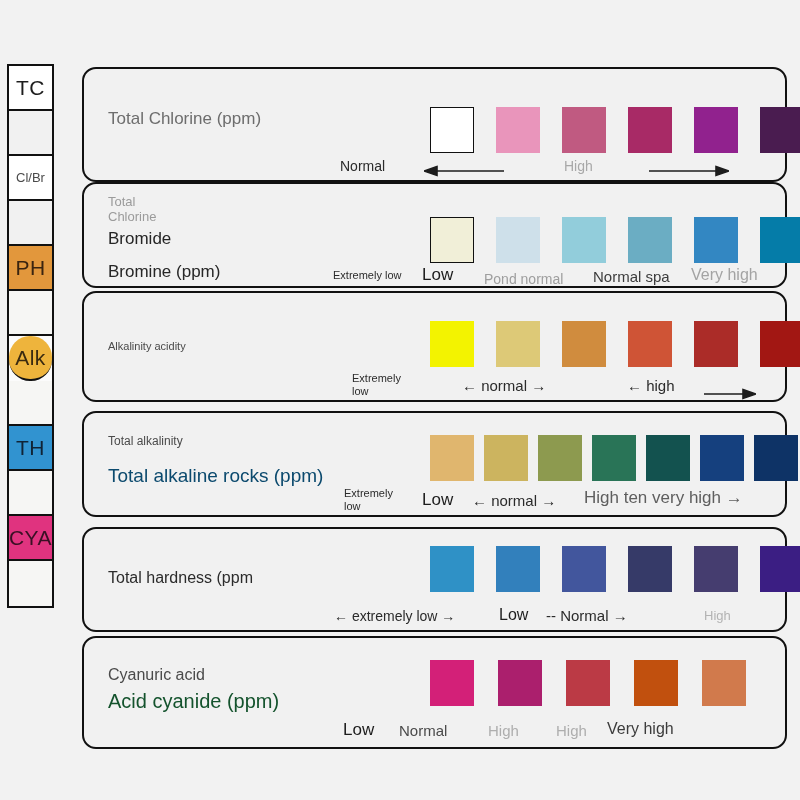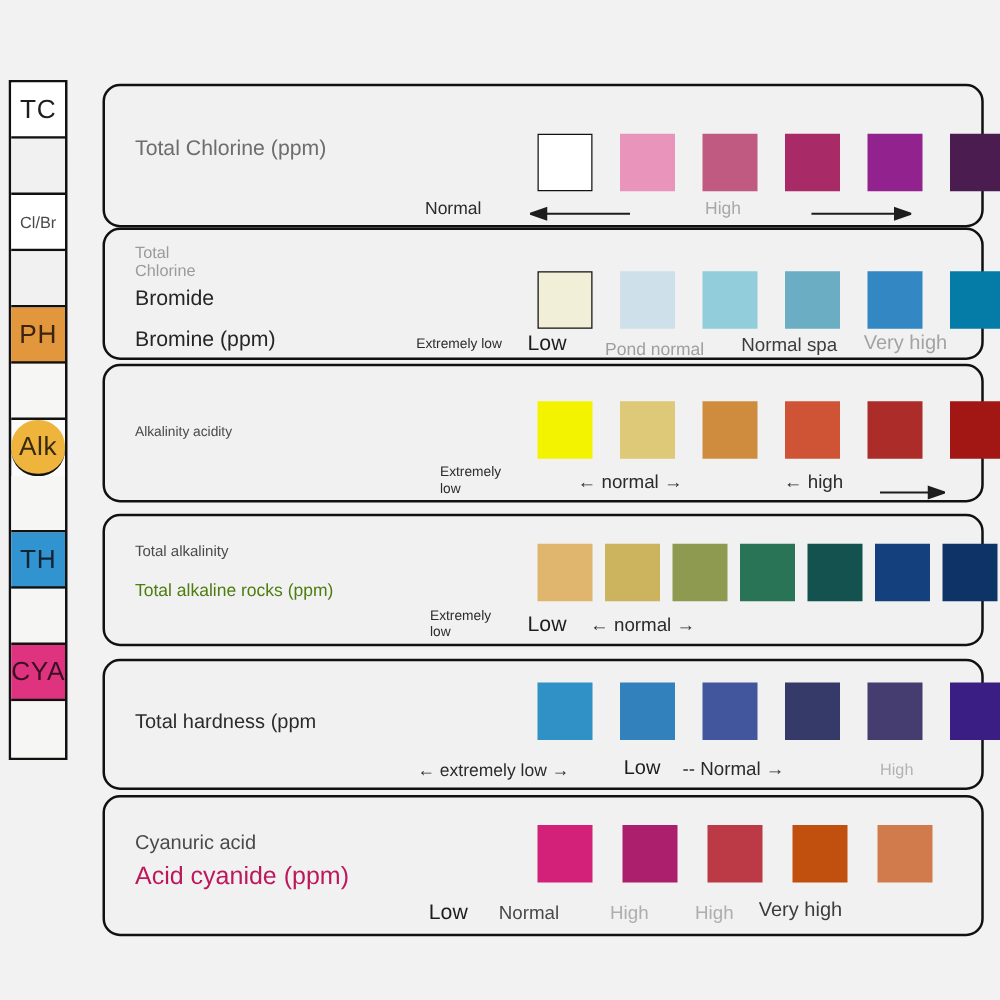--- a/index.html
+++ b/index.html
@@ -206,40 +206,41 @@
         <div class="cap" style="left: 378px; top: 85px; font-size: 15px; color: rgb(43, 43, 43);">← normal →</div>
         <div class="cap" style="left: 543px; top: 85px; font-size: 15px; color: rgb(43, 43, 43);">← high</div>
         <div style="position: absolute; left: 620px; top: 93px;">
           <svg width="52" height="16" viewBox="0 0 52 16" class="arrow-svg">
             <path d="M0,8 L42,8 M39,3.5 L52,8 L39,12.5 Z" stroke="#1d1d1d" stroke-width="1.6" fill="#1d1d1d"></path>
           </svg>
         </div>
       </div>
       <div class="card" style="top: 411px; height: 106px;">
         <div class="card-title" style="left: 24px; top: 22px; font-size: 12px; color: rgb(74, 74, 74);">Total alkalinity</div>
-        <div class="card-title" style="left: 24px; top: 52px; font-size: 14px; color: #4d7c0f;">Total alkaline rocks (ppm)</div>
+        <div class="card-title" style="left: 24px; top: 52px; font-size: 19px; color: #0c4a6e;">Total alkaline rocks (ppm)</div>
         <div class="swatches" style="left: 346px; top: 22px;">
           <div class="swatch" title="#e0b66e" style="background: rgb(224, 182, 110);"></div>
           <div class="sw-gap" style="width: 10px;"></div>
           <div class="swatch" title="#ccb45f" style="background: rgb(204, 180, 95);"></div>
           <div class="sw-gap" style="width: 10px;"></div>
           <div class="swatch" title="#8d9a4f" style="background: rgb(141, 154, 79);"></div>
           <div class="sw-gap" style="width: 10px;"></div>
           <div class="swatch" title="#297457" style="background: rgb(41, 116, 87);"></div>
           <div class="sw-gap" style="width: 10px;"></div>
           <div class="swatch" title="#13524f" style="background: rgb(19, 82, 79);"></div>
           <div class="sw-gap" style="width: 10px;"></div>
           <div class="swatch" title="#15407e" style="background: rgb(21, 64, 126);"></div>
           <div class="sw-gap" style="width: 10px;"></div>
           <div class="swatch" title="#0e3366" style="background: rgb(14, 51, 102);"></div>
         </div>
         <div class="cap" style="left: 260px; top: 74px; font-size: 11px; color: rgb(43, 43, 43); white-space: pre-line; line-height: 1.15;">Extremely
 low</div>
         <div class="cap" style="left: 338px; top: 78px; font-size: 17px; color: rgb(29, 29, 29);">Low</div>
         <div class="cap" style="left: 388px; top: 80px; font-size: 15px; color: rgb(43, 43, 43);">← normal →</div>
+        <div class="cap" style="left: 500px; top: 76px; font-size: 17px; color: rgb(94, 94, 94);">High ten very high →</div>
       </div>
       <div class="card" style="top: 527px; height: 105px;">
         <div class="card-title" style="left: 24px; top: 40px; font-size: 16px; color: rgb(43, 43, 43);">Total hardness (ppm</div>
         <div class="swatches" style="left: 346px; top: 17px;">
           <div class="swatch" title="#2f91c6" style="background: rgb(47, 145, 198);"></div>
           <div class="sw-gap" style="width: 22px;"></div>
           <div class="swatch" title="#3280bc" style="background: rgb(50, 128, 188);"></div>
           <div class="sw-gap" style="width: 22px;"></div>
           <div class="swatch" title="#42569d" style="background: rgb(66, 86, 157);"></div>
           <div class="sw-gap" style="width: 22px;"></div>
@@ -249,21 +250,21 @@
           <div class="sw-gap" style="width: 22px;"></div>
           <div class="swatch" title="#3b1e83" style="background: rgb(59, 30, 131);"></div>
         </div>
         <div class="cap" style="left: 250px; top: 80px; font-size: 14px; color: rgb(43, 43, 43);">← extremely low →</div>
         <div class="cap" style="left: 415px; top: 78px; font-size: 16px; color: rgb(29, 29, 29);">Low</div>
         <div class="cap" style="left: 462px; top: 79px; font-size: 15px; color: rgb(43, 43, 43);">-- Normal →</div>
         <div class="cap" style="left: 620px; top: 80px; font-size: 13px; color: rgb(179, 179, 179);">High</div>
       </div>
       <div class="card" style="top: 636px; height: 113px;">
         <div class="card-title" style="left: 24px; top: 28px; font-size: 16px; color: rgb(74, 74, 74);">Cyanuric acid</div>
-        <div class="card-title" style="left: 24px; top: 52px; font-size: 20px; color: #be185d;">Acid cyanide (ppm)</div>
+        <div class="card-title" style="left: 24px; top: 52px; font-size: 20px; color: #14532d;">Acid cyanide (ppm)</div>
         <div class="swatches" style="left: 346px; top: 22px;">
           <div class="swatch" title="#d32078" style="background: rgb(211, 32, 120);"></div>
           <div class="sw-gap" style="width: 24px;"></div>
           <div class="swatch" title="#ab1f6d" style="background: rgb(171, 31, 109);"></div>
           <div class="sw-gap" style="width: 24px;"></div>
           <div class="swatch" title="#bb3a45" style="background: rgb(187, 58, 69);"></div>
           <div class="sw-gap" style="width: 24px;"></div>
           <div class="swatch" title="#c1500e" style="background: rgb(193, 80, 14);"></div>
           <div class="sw-gap" style="width: 24px;"></div>
           <div class="swatch" title="#d17a4c" style="background: rgb(209, 122, 76);"></div>

